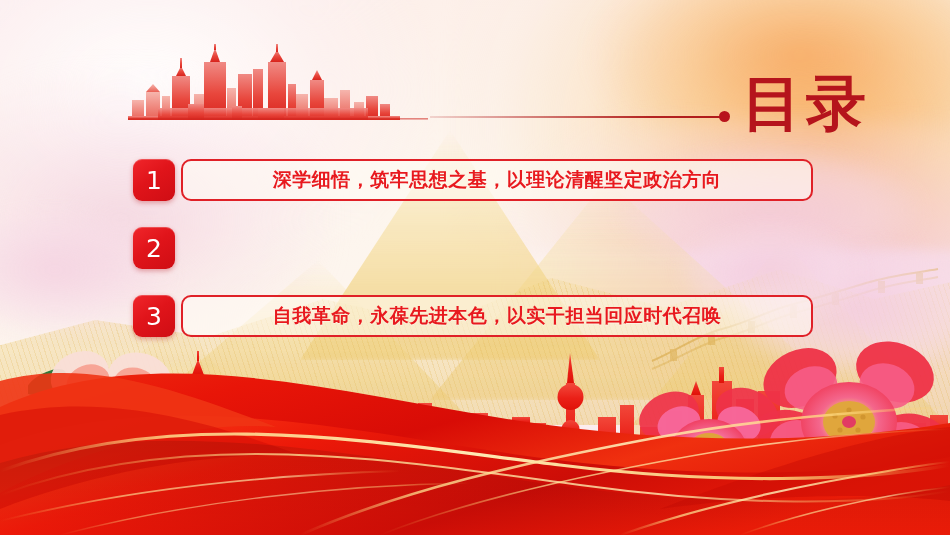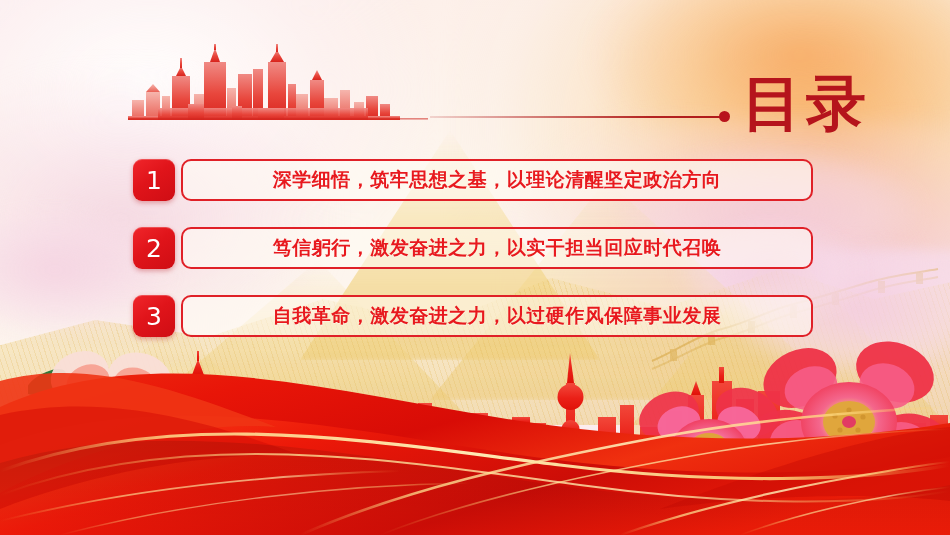--- a/index.html
+++ b/index.html
@@ -355,29 +355,26 @@
 
     <div class="toc-item">
       <div class="toc-num">1</div>
       <div class="toc-pill">
         <span class="toc-label">深学细悟，筑牢思想之基，以理论清醒坚定政治方向</span>
       </div>
     </div>
 
     <div class="toc-item">
       <div class="toc-num">2</div>
-      <div class="toc-pill">
-        <span class="toc-label">笃信躬行，激发奋进之力，以实干担当回应时代召唤</span>
-      </div>
     </div>
 
     <div class="toc-item">
       <div class="toc-num">3</div>
       <div class="toc-pill">
-        <span class="toc-label">自我革命，激发奋进之力，以过硬作风保障事业发展</span>
+        <span class="toc-label">自我革命，永葆先进本色，以实干担当回应时代召唤</span>
       </div>
     </div>
 
   </div>
 
   <svg class="bottom-skyline" viewBox="0 0 950 120" preserveAspectRatio="none">
     <defs>
       <linearGradient id="bsg" x1="0" y1="0" x2="0" y2="1">
         <stop offset="0%" stop-color="#f2473a"></stop>
         <stop offset="55%" stop-color="#ea2017"></stop>

